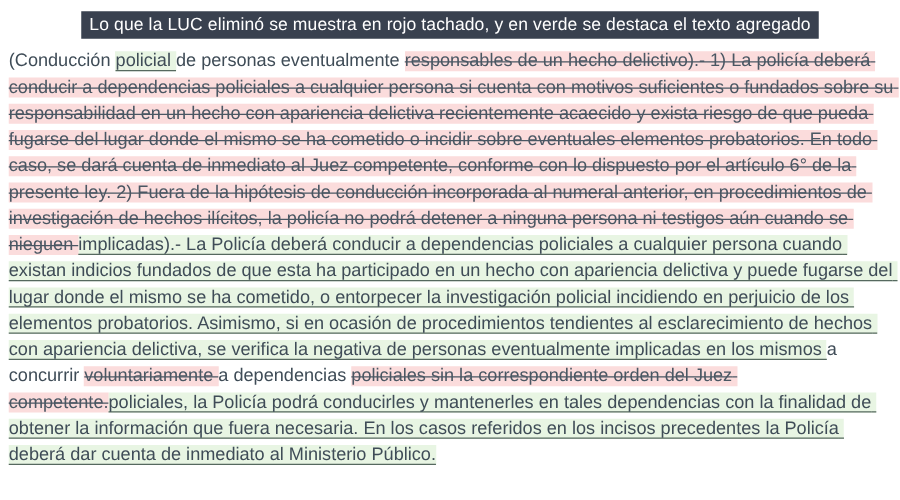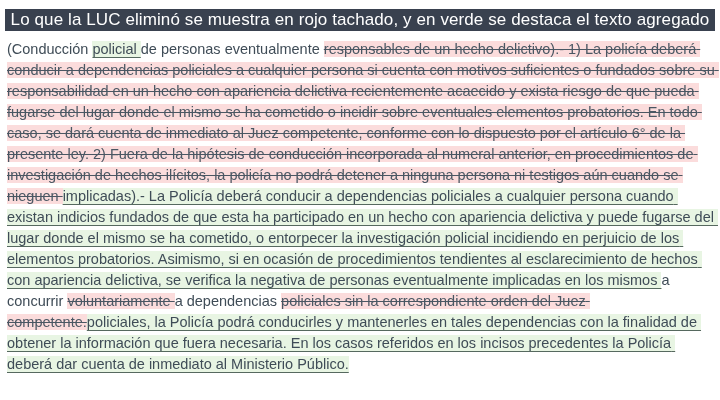--- a/index.html
+++ b/index.html
@@ -17,21 +17,21 @@
     position: relative;
   }
   .banner-row {
     text-align: center;
     padding-top: 9px;
   }
   .banner {
     display: inline-block;
     background: var(--banner-bg, #39414f);
     color: var(--banner-text, #ffffff);
-    font-size: 17px;
+    font-size: 14px;
     line-height: 15px;
     padding: 3px 6px 4px 6px;
     letter-spacing: 0.1px;
   }
   .paragraph {
     margin: 8px 2px 0 7px;
     font-size: 14.5px;
     line-height: 21px;
     color: var(--body-text, #3f4c57);
     text-align: left;

